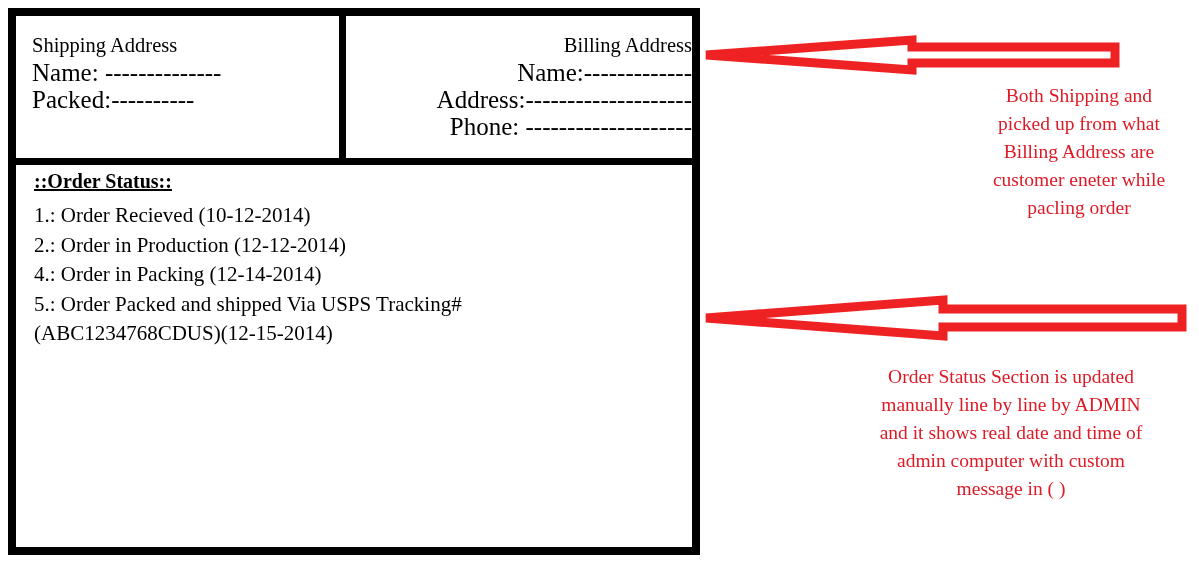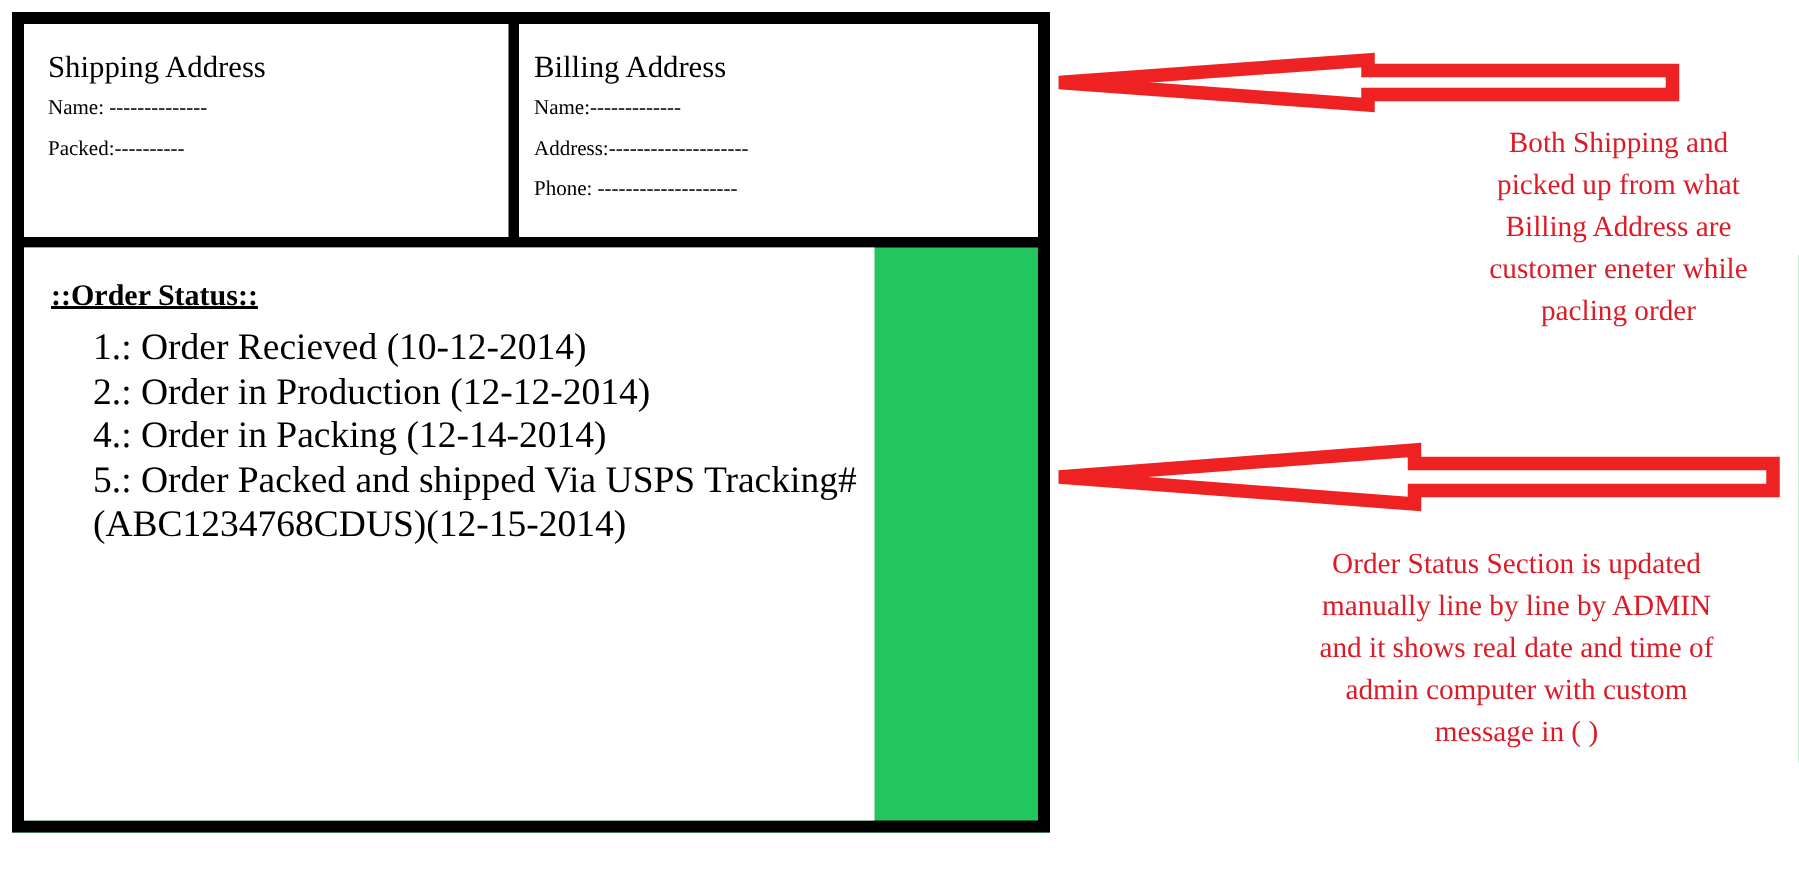--- a/index.html
+++ b/index.html
@@ -19,21 +19,21 @@
 
   
   #order-card {
     position: absolute;
     left: 8px;
     top: 8px;
     width: 692px;
     height: 547px;
     box-sizing: border-box;
     border: 8px solid #000000;
-    background: #22c55e;
+    background: #fde047;
   }
 
   
   #address-row {
     position: absolute;
     left: 0;
     top: 0;
     width: 676px;
     height: 142px;
     display: flex;
@@ -44,77 +44,77 @@
     height: 142px;
     padding: 16px 0 0 16px;
     background: #ffffff;
   }
   #shipping-address-box {
     width: 330px;
     border-right: 7px solid #000000;
   }
   #billing-address-box {
     width: 346px;
-    padding-left: 10px;
+    padding-left: 22px;
+    text-align: right;
   }
   .addr-title {
     font-size: 20.5px;
     line-height: 27px;
     color: #000000;
     white-space: nowrap;
   }
   .addr-line {
-    font-size: 14px;
+    font-size: 25px;
     line-height: 27px;
     color: #000000;
     white-space: nowrap;
   }
 
   
   #address-separator {
     position: absolute;
     left: 0;
     top: 142px;
     width: 676px;
     height: 7px;
     background: #000000;
   }
 
   
   #order-status-section {
     position: absolute;
     left: 0;
     top: 149px;
-    width: 567px;
+    width: 676px;
     height: 382px;
     box-sizing: border-box;
-    padding: 18px 0 0 18px;
+    padding: 2px 0 0 18px;
     background: #ffffff;
   }
   #order-status-heading {
     font-size: 20px;
     font-weight: bold;
     line-height: 28px;
     color: #000000;
     text-decoration: underline;
     display: inline-block;
     white-space: nowrap;
     margin-bottom: 6px;
   }
   #order-status-list {
     list-style: none;
     margin: 0;
     padding: 0;
   }
   #order-status-list li {
-    font-size: 25px;
+    font-size: 21px;
     line-height: 29.5px;
     color: #000000;
     white-space: nowrap;
-    margin-left: 28px;
   }
 
   
   .annotation-arrow {
     position: absolute;
   }
 
   
   .annotation-note {
     position: absolute;

